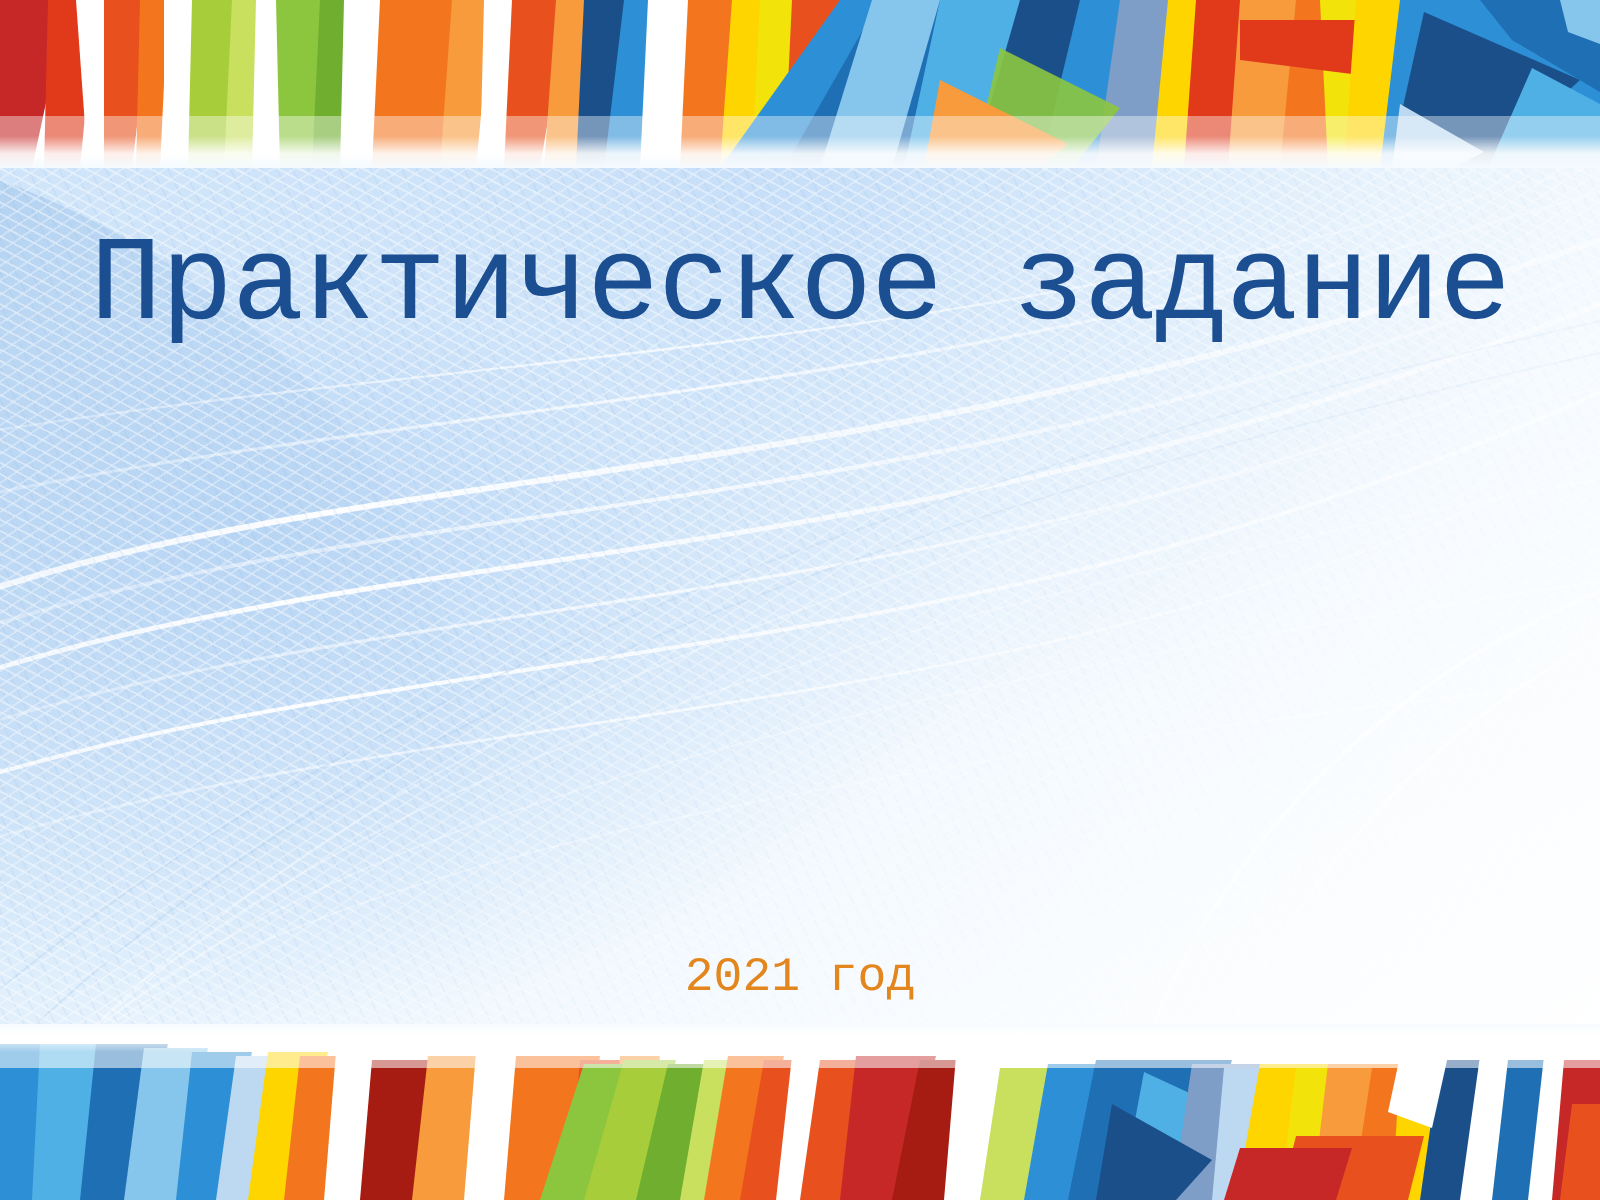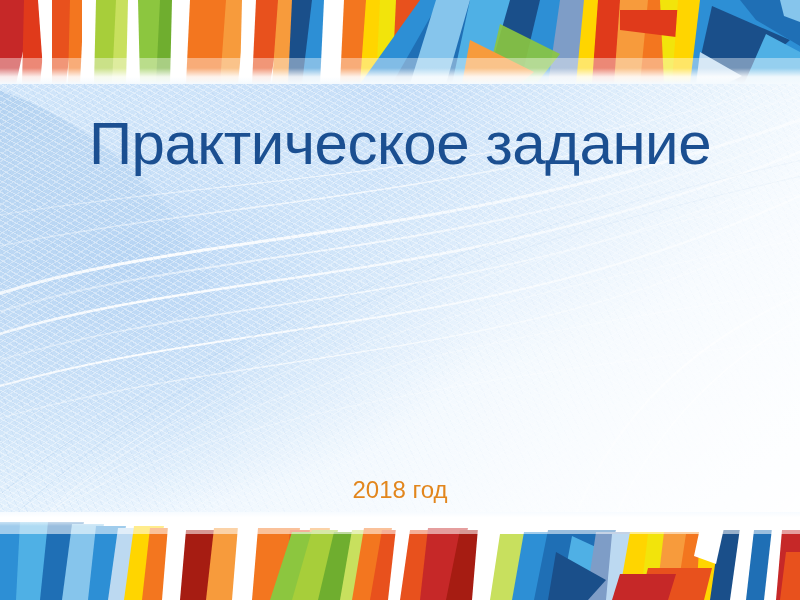--- a/index.html
+++ b/index.html
@@ -5,21 +5,21 @@
   html, body {
     margin: 0;
     padding: 0;
     background: #ffffff;
   }
   #slide {
     position: relative;
     width: 800px;
     height: 600px;
     overflow: hidden;
-    font-family: Liberation Sans, sans-serif;
+    font-family: Liberation Mono, monospace;
     background: #eef6fd;
   }
 
   
   .bg-base {
     position: absolute;
     inset: 0;
     background:
       radial-gradient(ellipse 520px 340px at 16% 44%, #b9d6f5 0%, #cfe4f9 38%, rgba(222,238,252,0) 72%),
       radial-gradient(ellipse 640px 420px at 46% 16%, #c6def8 0%, rgba(222,238,252,0) 68%),
@@ -278,15 +278,15 @@
         <polygon points="700,16 724,16 716,52 694,44" fill="#ffffff"></polygon>
       </g>
 
       <rect x="0" y="0" width="800" height="22" fill="#ffffff" opacity="0.55"></rect>
     </svg>
   </div>
 
   <div class="title">Практическое задание</div>
 
 
-  <div class="year">2018 год</div>
+  <div class="year">2021 год</div>
 
 </div>
 
 </body></html>

